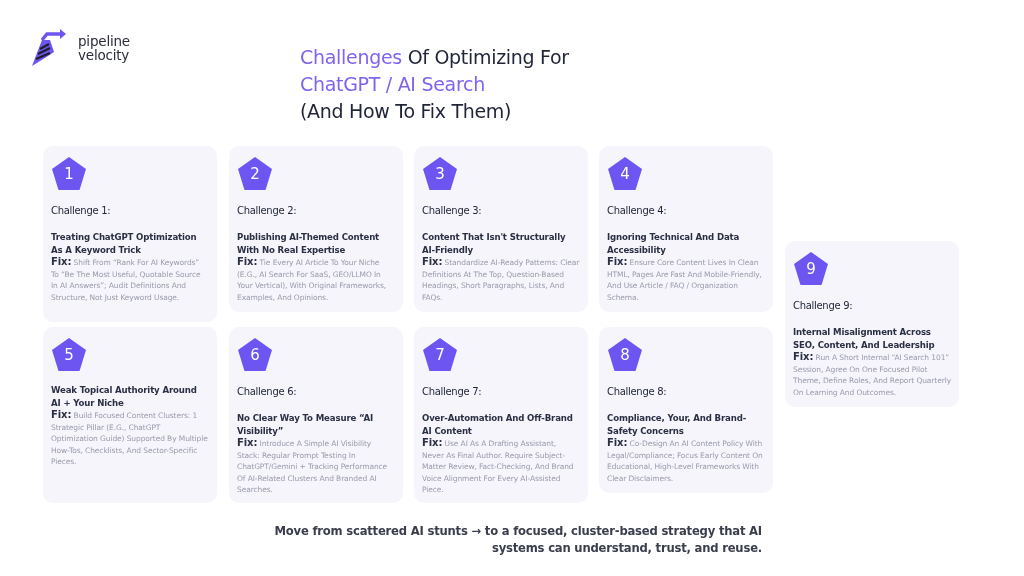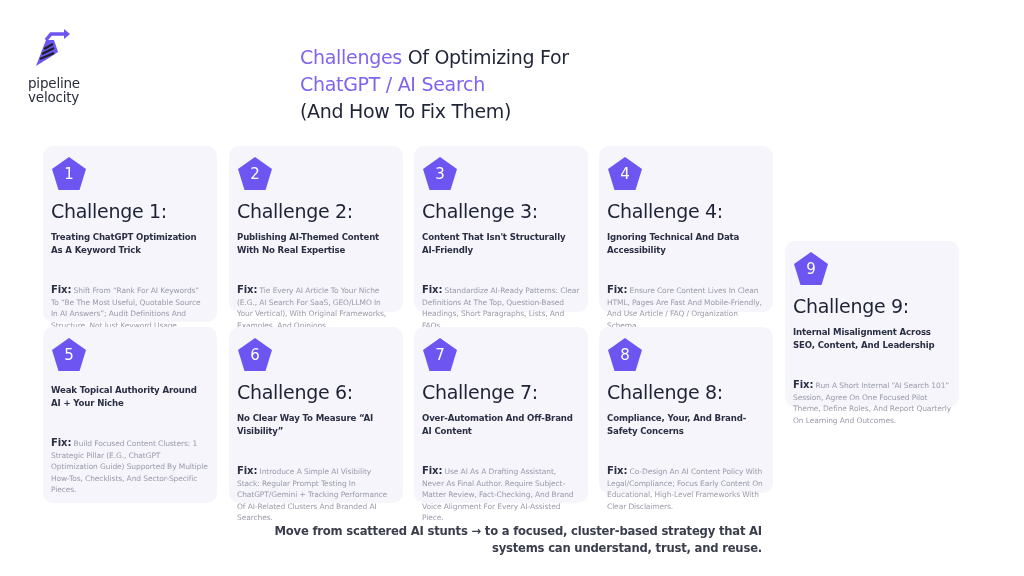--- a/index.html
+++ b/index.html
@@ -1,32 +1,32 @@
 <!DOCTYPE html>
 <html><head>
   <meta charset="utf-8">
   <style>
     * { box-sizing: border-box; margin: 0; padding: 0; }
     html, body { width: 1024px; height: 576px; background: #ffffff; overflow: hidden; }
     body { position: relative; font-family: "Liberation Sans", "DejaVu Sans", sans-serif; color: #1e2235; }
 
-    .logo { position: absolute; left: 28px; top: 26px; display: flex; align-items: center; gap: 6px; flex-direction: column; }
+    .logo { position: absolute; left: 28px; top: 26px; display: flex; align-items: center; gap: 6px; }
     .logo-mark { width: 44px; height: 44px; }
     .logo-text { font-family: "DejaVu Sans", sans-serif; font-size: 13.5px; line-height: 14px; color: #2a2d3a; letter-spacing: -0.2px; }
 
     .title { position: absolute; left: 300px; top: 44px; width: 424px; text-align: left; font-family: "DejaVu Sans", sans-serif; font-size: 19px; line-height: 27px; color: #1f2437; letter-spacing: -0.3px; }
     .title .accent { color: #7f64f0; }
 
     .card { position: absolute; width: 174px; background: #f5f5fb; border-radius: 10px; padding: 10px 8px 8px 8px; }
     .badge { position: relative; width: 36px; height: 35px; margin-left: 0px; margin-bottom: 12px; }
     .badge svg { position: absolute; left: 0; top: 0; }
     .badge span { position: absolute; left: 0; top: 10px; width: 36px; text-align: center; color: #ffffff; font-family: "DejaVu Sans", sans-serif; font-size: 15px; line-height: 17px; }
-    .c-title { font-family: "DejaVu Sans", sans-serif; font-size: 19px; line-height: 16px; color: #1e2235; letter-spacing: -0.3px; }
+    .c-title { font-family: "DejaVu Sans", sans-serif; font-size: 10px; line-height: 16px; color: #1e2235; letter-spacing: -0.3px; }
     .c-sub { font-family: "DejaVu Sans", sans-serif; font-weight: bold; font-size: 8.6px; line-height: 12.5px; color: #2b2f44; margin-top: 12px; letter-spacing: -0.15px; }
-    .c-fix { margin-top: 28px; font-family: "DejaVu Sans", sans-serif; font-size: 7.5px; line-height: 11.5px; color: #9a9bab; letter-spacing: -0.1px; }
+    .c-fix { margin-top: 0; font-family: "DejaVu Sans", sans-serif; font-size: 7.5px; line-height: 11.5px; color: #9a9bab; letter-spacing: -0.1px; }
     .c-fix .fix-label { font-weight: bold; font-size: 10px; color: #2b2f44; }
 
     .footer { position: absolute; left: 262px; top: 523px; width: 500px; text-align: right; font-family: "DejaVu Sans", sans-serif; font-weight: bold; font-size: 11.6px; line-height: 17px; color: #3a3d4c; letter-spacing: -0.2px; }
   </style>
 </head>
 <body>
 
 <div class="logo">
   <svg class="logo-mark" viewBox="0 0 44 44" width="44" height="44">
     <polygon points="4,40 14,14 22,14 26,26 20,30" fill="#6d55f0"></polygon>

